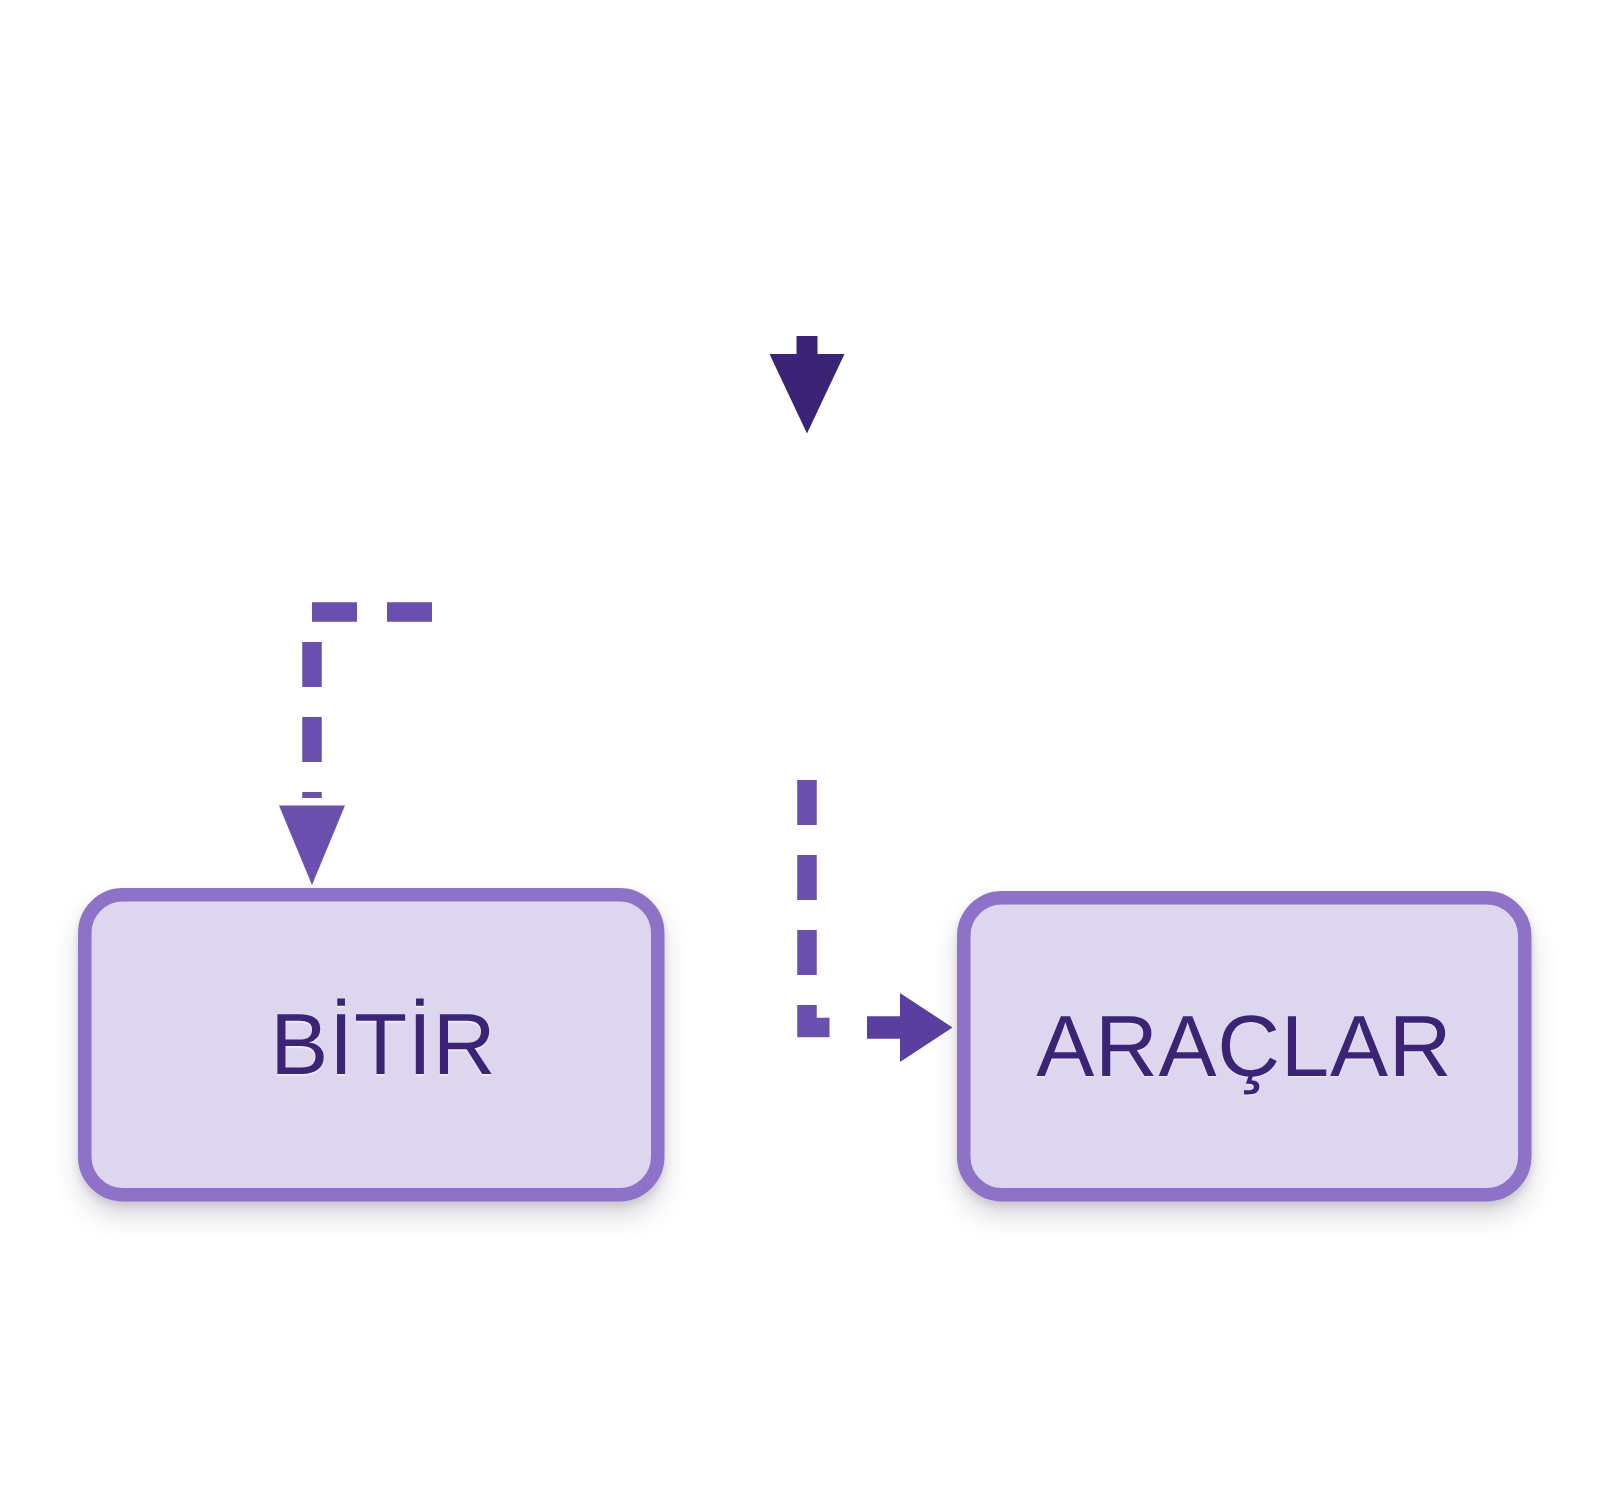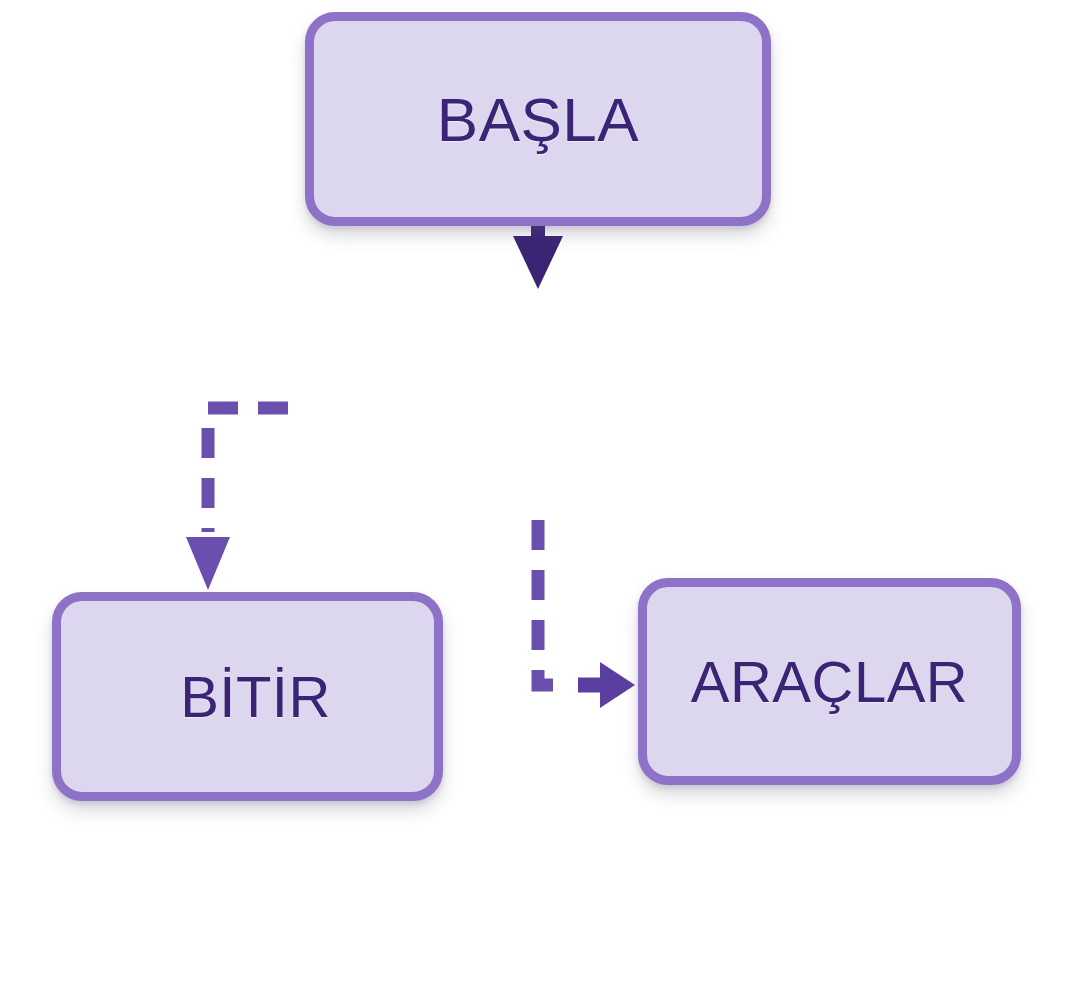--- a/index.html
+++ b/index.html
@@ -64,21 +64,21 @@
   
   #node-start      { left: 305px; top: 12px;  width: 466px; height: 214px; }
   #node-start .label      { font-size: 62px; }
 
   #node-chatbot    { left: 291px; top: 290px; width: 495px; height: 229px; }
   #node-chatbot .label    { font-size: 58px; }
 
   #node-finish     { left: 52px;  top: 592px; width: 391px; height: 209px; padding-left: 16px; }
   #node-finish .label     { font-size: 58px; }
 
-  #node-tools      { left: 638px; top: 578px; width: 383px; height: 207px; }
+  #node-tools      { left: 638px; top: 594px; width: 383px; height: 207px; }
   #node-tools .label      { font-size: 58px; }
 
   
   #edges {
     position: absolute;
     left: 0; top: 0;
     width: 1072px;
     height: 992px;
     z-index: 2;
     pointer-events: none;
@@ -101,23 +101,20 @@
       <polygon points="186,537 230,537 208,590" fill="#6b4fae"></polygon>
     </g>
 
     <g>
       <path d="M 538 520 L 538 685 L 556 685" fill="none" stroke="#6b4fae" stroke-width="13" stroke-dasharray="30 20" stroke-linecap="butt"></path>
       <line x1="578" y1="685" x2="606" y2="685" stroke="#5b3fa0" stroke-width="15"></line>
       <polygon points="600,662 600,708 635,685" fill="#5b3fa0"></polygon>
     </g>
   </svg>
 
-  <div id="node-start" class="node std">
-    <span class="label">BAŞLA</span>
-  </div>
 
 
   <div id="node-finish" class="node std">
     <span class="label">BİTİR</span>
   </div>
 
   <div id="node-tools" class="node std">
     <span class="label">ARAÇLAR</span>
   </div>
 

